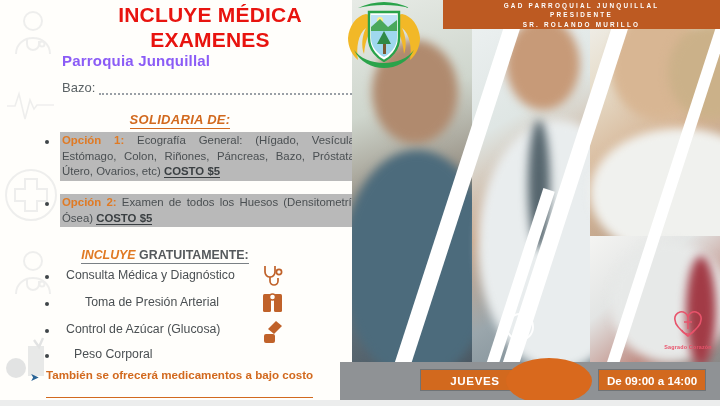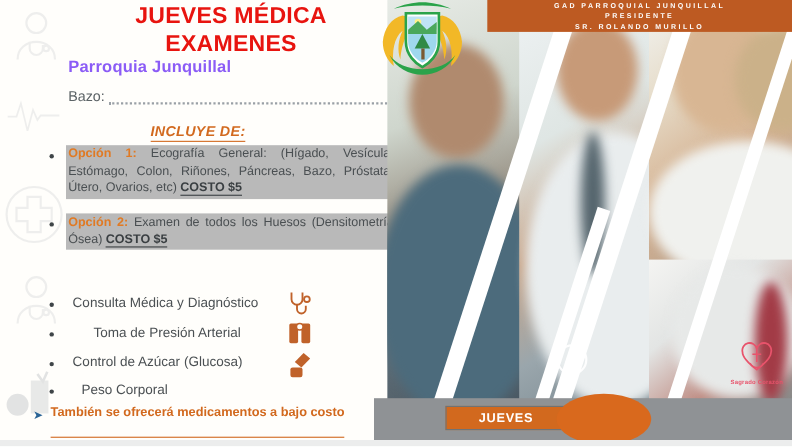--- a/index.html
+++ b/index.html
@@ -94,21 +94,21 @@
              color:#e8536b; }
   .sagrado .sc-txt { font-size:5.4px; font-weight:bold; letter-spacing:.2px; margin-top:1px; }
 
   
   .bottom-bar { position:absolute; left:340px; top:362px; width:380px; height:38px;
                 background:#8f9295; }
   .bottom-strip { position:absolute; left:0; top:400px; width:720px; height:6px;
                   background:#eceded; }
   .chip { position:absolute; background:#d2691e; border:1px solid #6f7376; color:#ffffff;
           font-weight:bold; text-align:center; }
-  .chip-day  { left:405px; top:369px; width:110px; height:22px; line-height:21px;
+  .chip-day  { left:420px; top:369px; width:110px; height:22px; line-height:21px;
                font-size:11.6px; letter-spacing:.6px; }
   .chip-hour { left:598px; top:369px; width:108px; height:22px; line-height:21px;
                font-size:11.6px; }
   .date-oval { position:absolute; left:506px; top:358px; width:86px; height:46px;
                border-radius:50%; background:#d9691d; color:#fff; text-align:center; }
   .date-num { font-size:20px; font-weight:bold; line-height:20px; padding-top:8px;
               letter-spacing:.5px; }
   .date-mon { font-size:7.4px; font-weight:bold; letter-spacing:1.2px;margin-top:40px; }
 </style>
 </head>
@@ -147,44 +147,47 @@
     </div>
     <div class="wm" style="left:4px;top:334px;opacity:.28;">
       <svg width="52" height="48" viewBox="0 0 52 48" fill="#9aa0a6" stroke="none">
         <path d="M24 12h16v30H24z" opacity=".8"></path>
         <circle cx="12" cy="34" r="10"></circle>
         <path d="M30 6l5 7 4-9" fill="none" stroke="#9aa0a6" stroke-width="2.4"></path>
       </svg>
     </div>
 
     <div class="title-main">
-      <div>JUEVES MÉDICA</div>
+      <div>INCLUYE MÉDICA</div>
       <div>EXAMENES</div>
     </div>
     <div class="subtitle">Parroquia  Junquillal</div>
 
     <div class="lugar-row">
       <span>Bazo:</span>
       <span class="lugar-dots"></span>
     </div>
 
     <div class="exam-head">
-      <span>INCLUYE DE:</span>
+      <span>SOLIDARIA DE:</span>
     </div>
 
     <div class="bullet-dot" style="top:140px;"></div>
     <div class="opt-block opt1">
       <span class="opt-lead">Opción 1:</span><span> Ecografía General: (Hígado, Vesícula, Estómago, Colon, Riñones, Páncreas, Bazo, Próstata, Útero, Ovarios, etc) </span><span class="costo">COSTO $5</span>
     </div>
 
     <div class="bullet-dot" style="top:202px;"></div>
     <div class="opt-block opt2">
       <span class="opt-lead">Opción 2:</span><span> Examen de todos los Huesos (Densitometría Ósea) </span><span class="costo">COSTO $5</span>
     </div>
 
+    <div class="incluye">
+      <u><span class="inc-orange">INCLUYE</span><span class="inc-gray"> GRATUITAMENTE:</span></u>
+    </div>
 
     <div class="bullet-dot" style="top:275px;"></div>
     <div class="svc" style="top:268px;">Consulta Médica y Diagnóstico</div>
     <div class="svc-icon" style="top:264px;">
       <svg width="22" height="25" viewBox="0 0 22 25" fill="none" stroke="#c0622a" stroke-width="1.7">
         <path d="M3 2v6a5 5 0 0 0 10 0V2"></path>
           <path d="M8 13v4a4 4 0 0 0 8 0v-3"></path>
         <circle cx="17" cy="8" r="2.6"></circle>
       </svg>
     </div>
@@ -275,14 +278,15 @@
       <path d="M9 19c1 3 3 4 6 4s5-1 6-4" stroke-width="1.2"></path>
     </svg>
     <div class="sc-txt">Sagrado Corazón</div>
   </div>
 
   <div class="bottom-bar"></div>
   <div class="chip chip-day">JUEVES</div>
   <div class="date-oval">
     <div class="date-mon">JUNIO</div>
   </div>
+  <div class="chip chip-hour">De 09:00 a 14:00</div>
   <div class="bottom-strip"></div>
 </div>
 
 </body></html>

